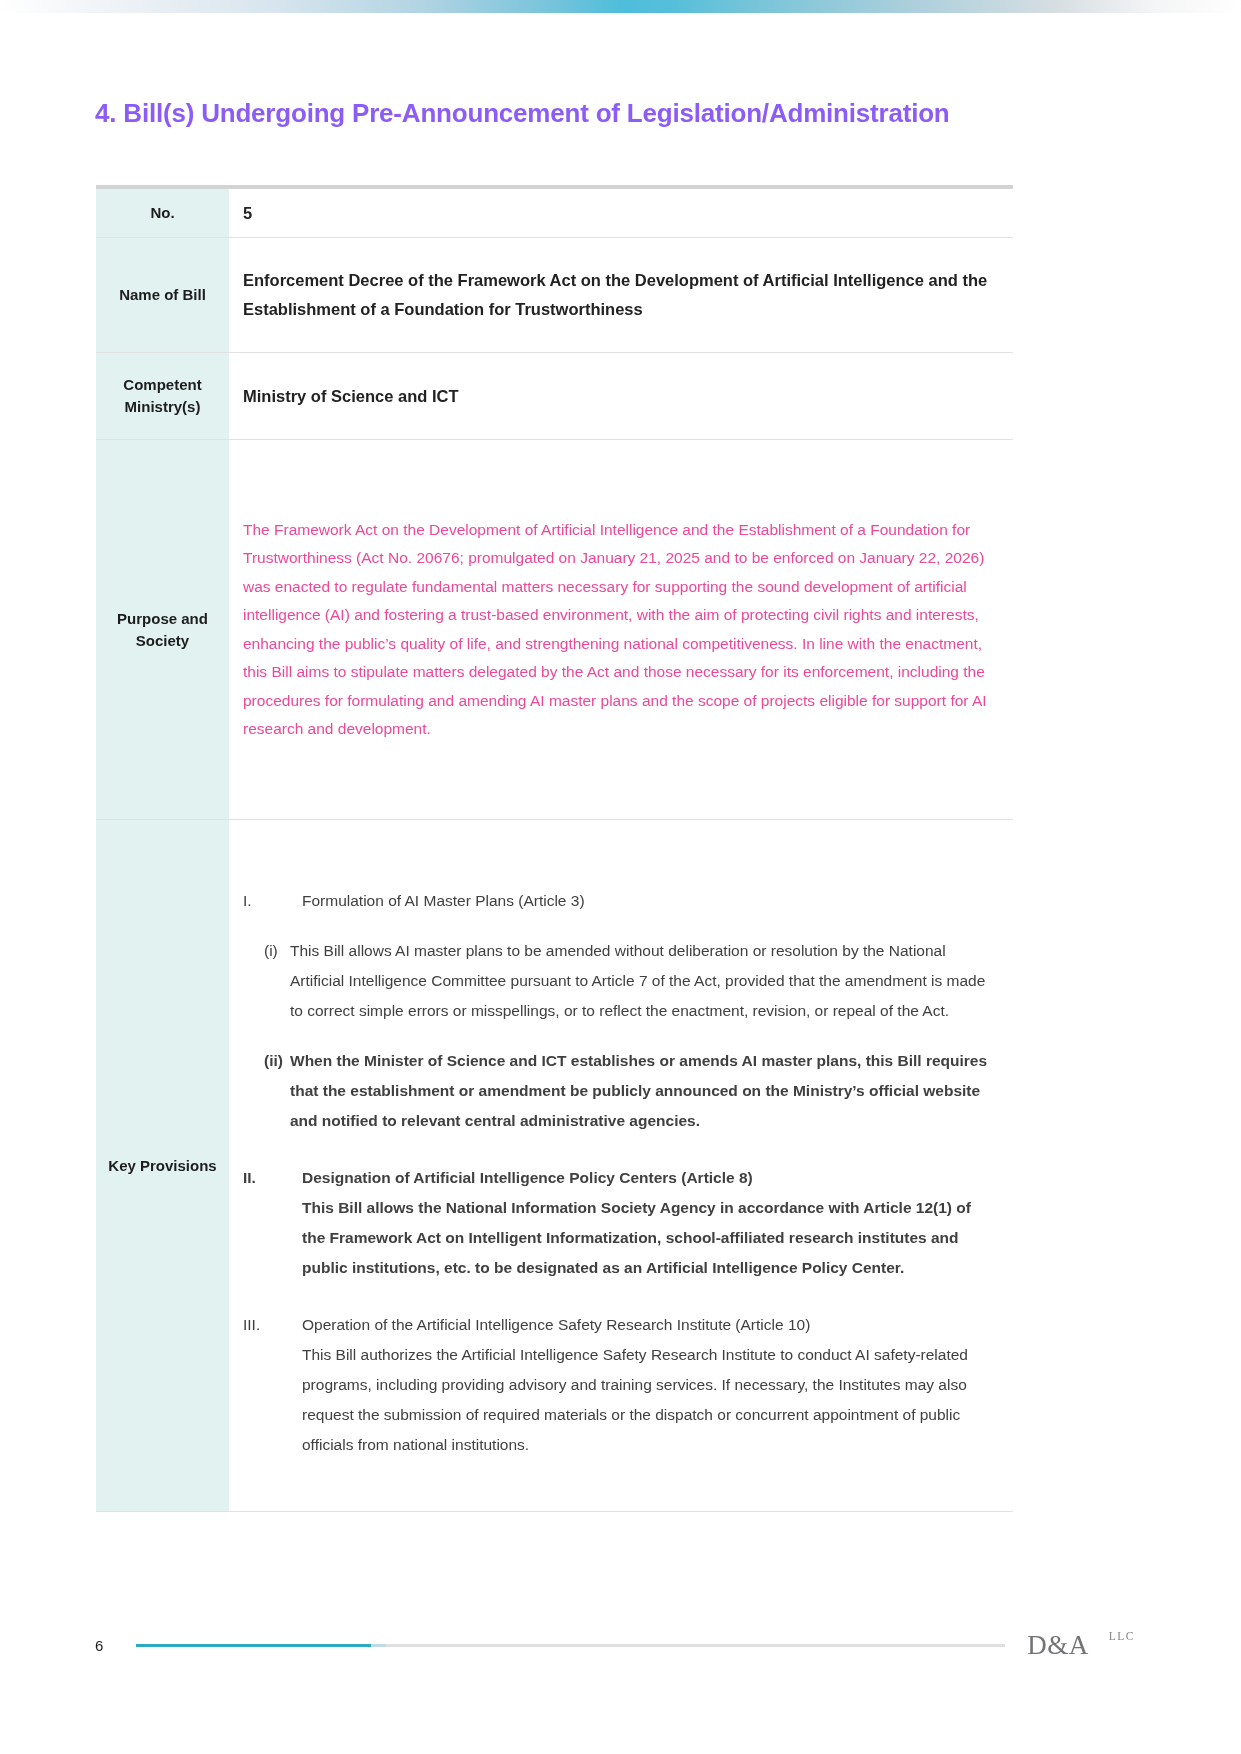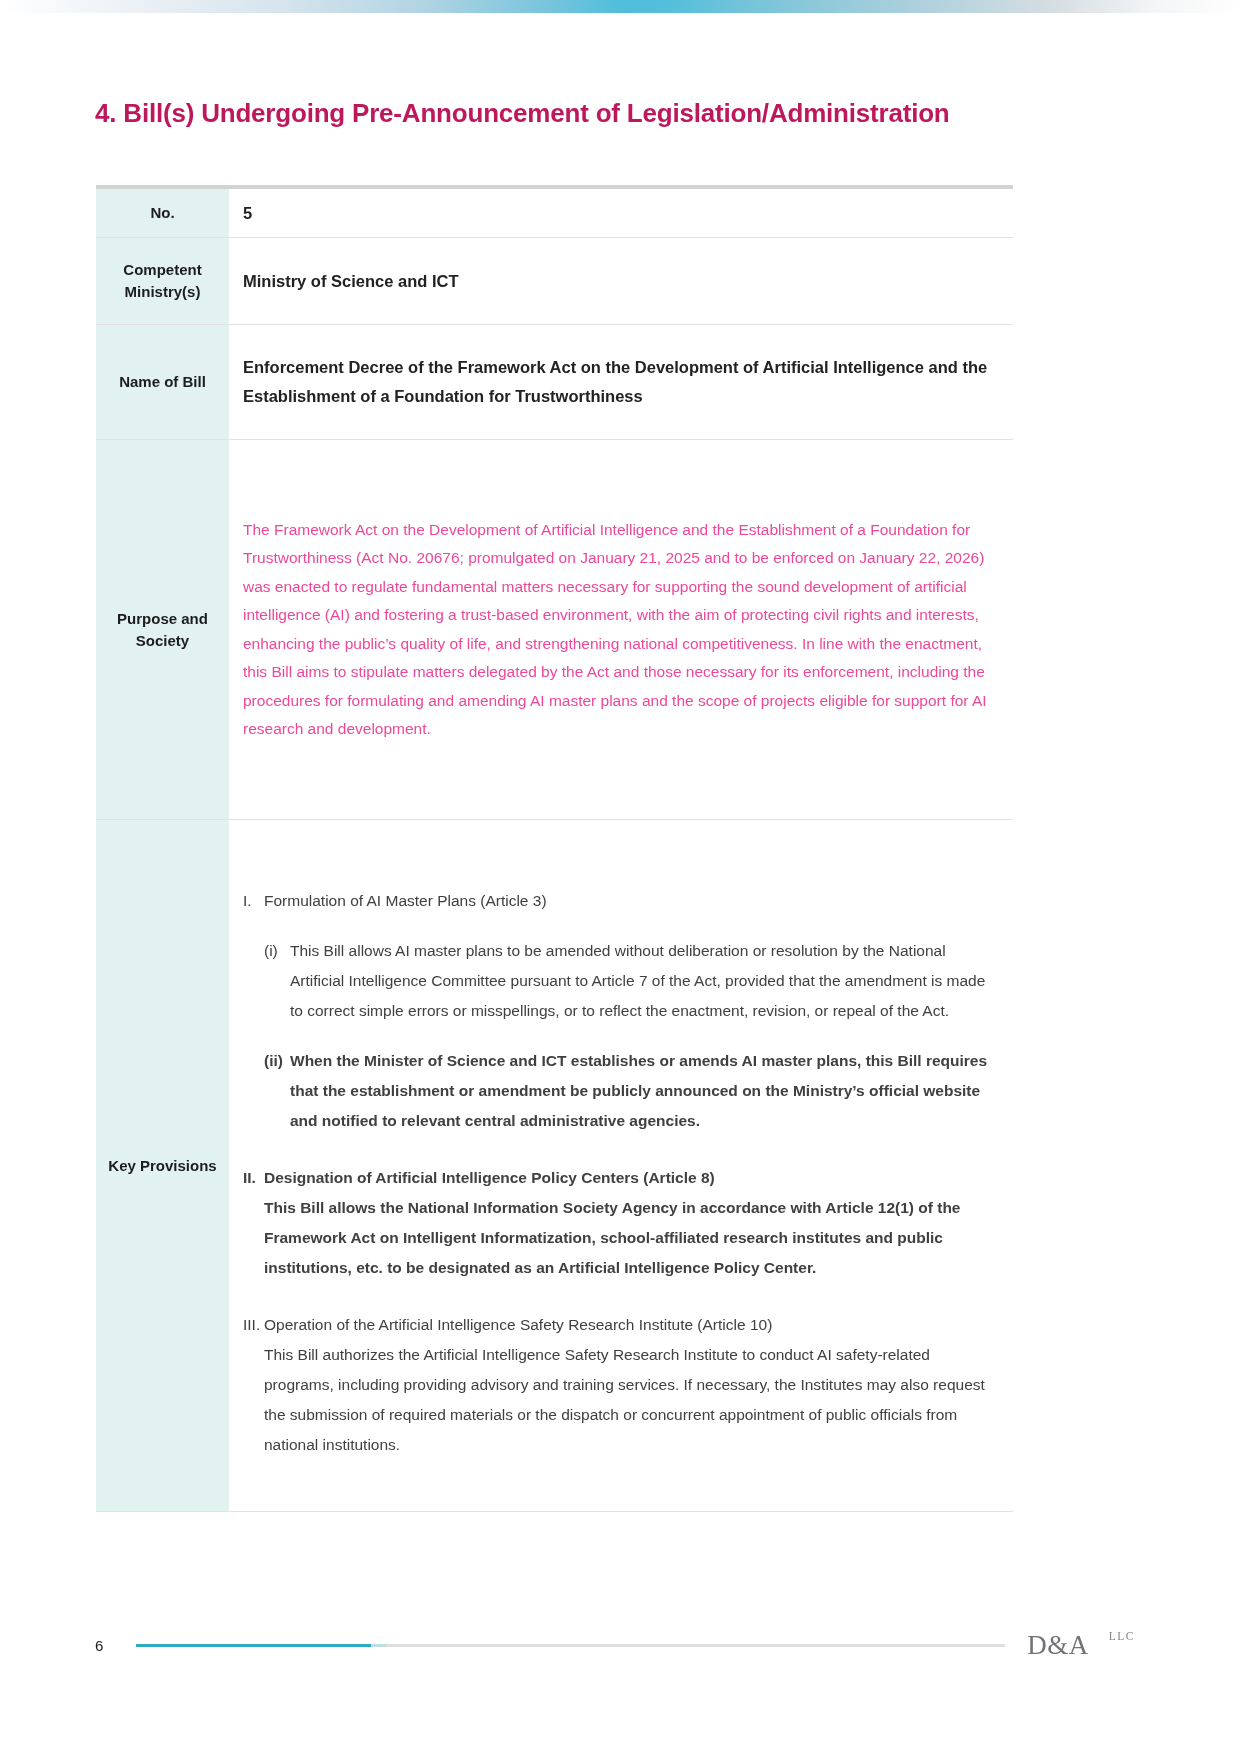--- a/index.html
+++ b/index.html
@@ -18,21 +18,21 @@
     background: linear-gradient(90deg,
       #ffffff 0%, #edf2f6 10%, #d8e5ee 22%, #b2d4e3 34%,
       #79c4dc 44%, #4fbeda 50%, #55bfda 54%, #82c6d9 63%,
       #aed0dc 74%, #d6dee2 85%, #f4f5f6 93%, #ffffff 100%);
   }
 
   
   .page-title {
     margin: 85px 0 0 95px;
     font-size: 26px; font-weight: 700;
-    color: #be185d;
+    color: #8b5cf6;
     letter-spacing: -0.2px;
   }
 
   
   .doc-table {
     margin: 56px 0 0 96px;
     width: 917px;
     border-top: 4px solid #d3d3d3;
     border-bottom: 1px solid #e2e2e2;
   }
@@ -62,21 +62,21 @@
   .purpose-text {
     font-size: 15.5px; line-height: 28.5px; color: #ec4899;
     max-width: 768px;
   }
 
   
   .kp-wrap { display: block; padding-top: 66px; padding-bottom: 40px; }
   .kp { font-size: 15.5px; line-height: 30px; color: #404040; max-width: 775px; }
   .kp-item { display: flex; }
   .kp-roman { width: 21px; flex: 0 0 21px; }
-  .kp-body { flex: 1; }
+  .kp-body { flex: 1; margin-left: 38px; }
   .kp-sub { display: flex; margin-left: 21px; }
   .kp-sub-marker { width: 26px; flex: 0 0 26px; }
   .kp-sub-text { flex: 1; }
   .mb-sm { margin-bottom: 20px; }
   .mb-md { margin-bottom: 27px; font-weight: bold; }
 
   
   .footer {
     position: absolute; top: 1630px; left: 95px; right: 106px;
     display: flex; align-items: center;
@@ -100,30 +100,30 @@
 
 <h1 class="page-title">4. Bill(s) Undergoing Pre-Announcement of Legislation/Administration</h1>
 
 <div class="doc-table">
 
   <div class="t-row row-no">
     <div class="t-label">No.</div>
     <div class="t-value bold-val">5</div>
   </div>
 
-  <div class="t-row row-min">
-    <div class="t-label">Competent Ministry(s)</div>
-    <div class="t-value bold-val">Ministry of Science and ICT</div>
-  </div>
-
   <div class="t-row row-name">
     <div class="t-label">Name of Bill</div>
     <div class="t-value bold-val">
       <div style="max-width:765px;">Enforcement Decree of the Framework Act on the Development of Artificial Intelligence and the Establishment of a Foundation for Trustworthiness</div>
     </div>
+  </div>
+
+  <div class="t-row row-min">
+    <div class="t-label">Competent Ministry(s)</div>
+    <div class="t-value bold-val">Ministry of Science and ICT</div>
   </div>
 
   <div class="t-row row-purpose">
     <div class="t-label">Purpose and Society</div>
     <div class="t-value">
       <p class="purpose-text">The Framework Act on the Development of Artificial Intelligence and the Establishment of a Foundation for Trustworthiness (Act No. 20676; promulgated on January 21, 2025 and to be enforced on January 22, 2026) was enacted to regulate fundamental matters necessary for supporting the sound development of artificial intelligence (AI) and fostering a trust-based environment, with the aim of protecting civil rights and interests, enhancing the public’s quality of life, and strengthening national competitiveness. In line with the enactment, this Bill aims to stipulate matters delegated by the Act and those necessary for its enforcement, including the procedures for formulating and amending AI master plans and the scope of projects eligible for support for AI research and development.</p>
     </div>
   </div>
 
   <div class="t-row row-kp">

